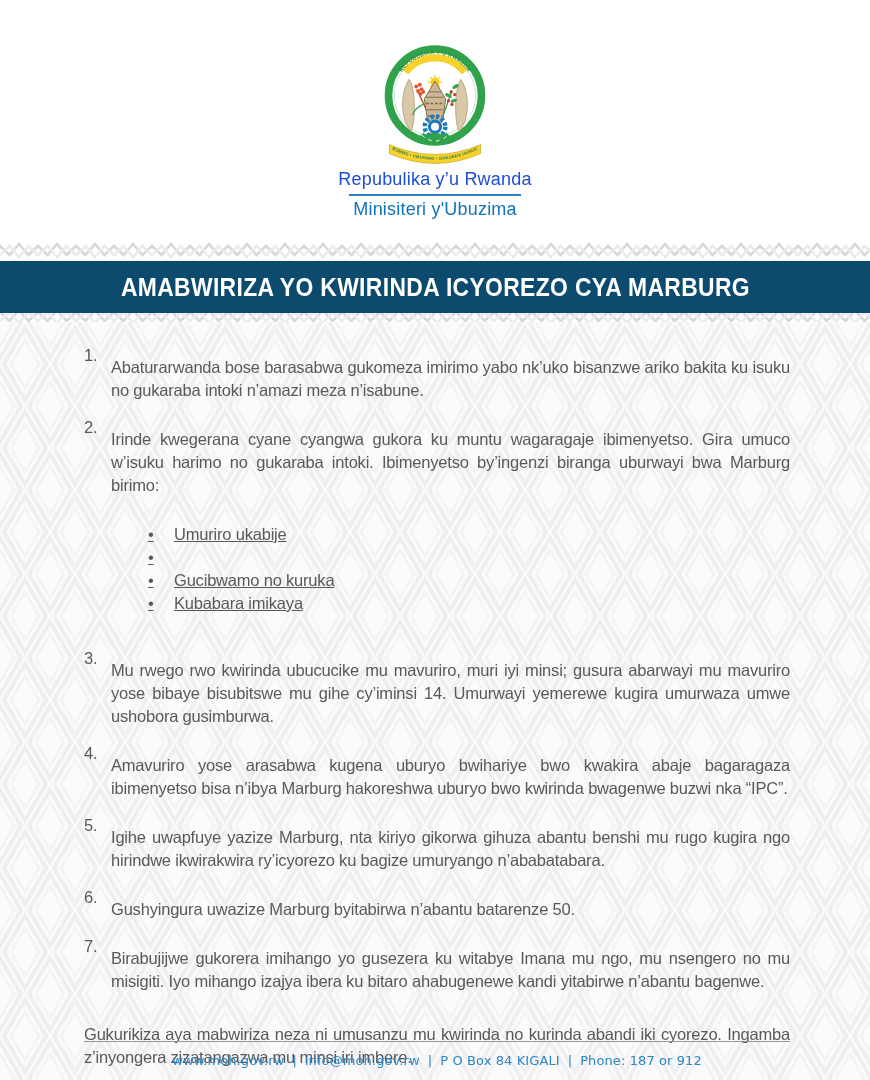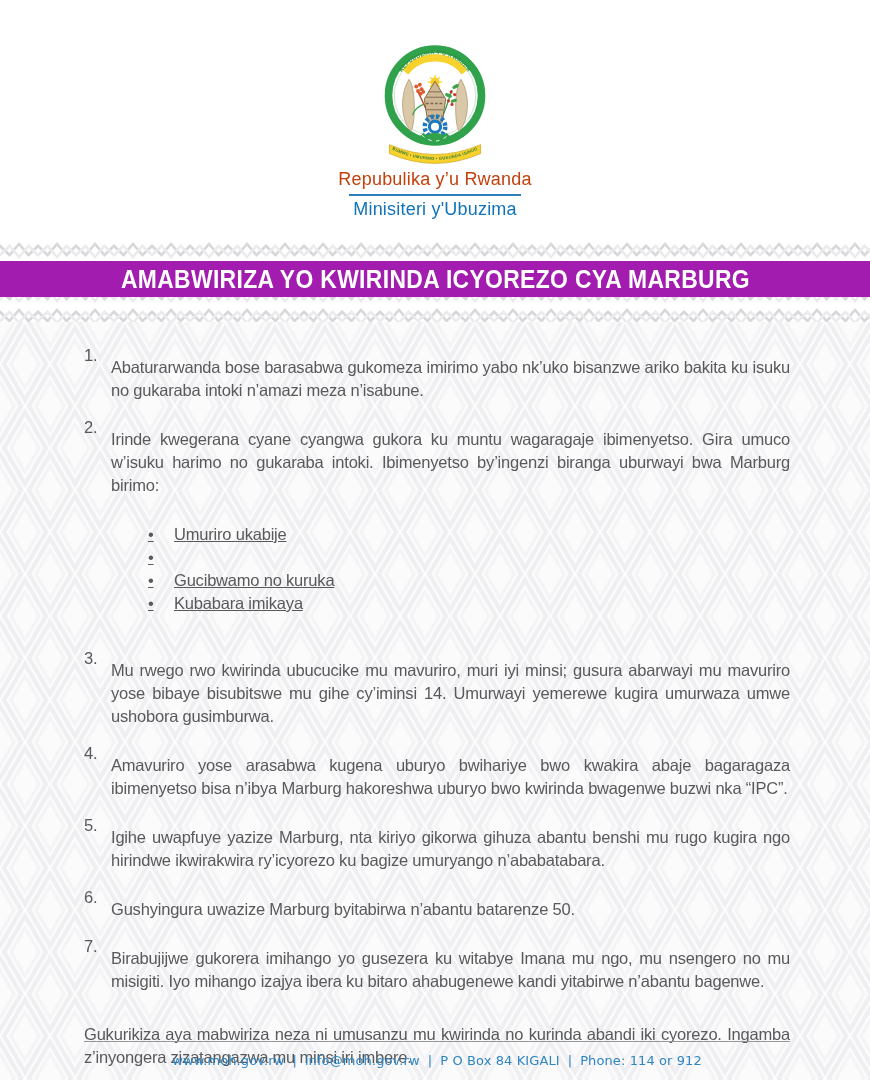--- a/index.html
+++ b/index.html
@@ -13,35 +13,35 @@
   .page { width:870px; height:1080px; display:flex; flex-direction:column; position:relative; }
 
   
   .header {
     height:240px; background:#ffffff;
     display:flex; flex-direction:column; align-items:center; justify-content:flex-start;
     padding-top:40px; position:relative; z-index:2;
   }
   .logo-svg { width:152px; height:127px; display:block; }
   .country-name {
-    margin-top:2px; font-size:18px; color:#c2410c; letter-spacing:0.2px;
+    margin-top:2px; font-size:18px; color:#1d4ed8; letter-spacing:0.2px;
   }
   .header-divider {
     width:172px; height:2px; background:#2d7fbd; margin:4px 0 3px 0;
   }
   .ministry-name {
     font-size:18px; font-weight:normal; color:#1173b9; letter-spacing:0.2px;
   }
 
   
   .banner { height:82px; position:relative; z-index:2; }
   .banner .chevrons { position:absolute; inset:0; width:100%; height:100%; display:block; }
   .blue-bar {
-    position:absolute; left:0; right:0; top:21px; height:36px;
-    background:#a21caf; display:flex; align-items:center; justify-content:center;
+    position:absolute; left:0; right:0; top:21px; height:52px;
+    background:#0c4a6e; display:flex; align-items:center; justify-content:center;
   }
   .banner-title {
     color:#ffffff; font-weight:bold; font-size:26px; letter-spacing:0.4px;
     white-space:nowrap; display:inline-block; transform:scaleX(0.88);
   }
 
   
   .content {
     flex:1; position:relative; z-index:1;
   }
@@ -256,17 +256,17 @@
 
   <div class="footer">
     <div class="footer-divider"></div>
     <div class="footer-row">
       <span>www.moh.gov.rw</span>
       <span class="sep">|</span>
       <span>info@moh.gov.rw</span>
       <span class="sep">|</span>
       <span>P O Box 84 KIGALI</span>
       <span class="sep">|</span>
-      <span>Phone: 114 or 912</span>
+      <span>Phone: 187 or 912</span>
     </div>
   </div>
 
 </div>
 
 </body></html>

